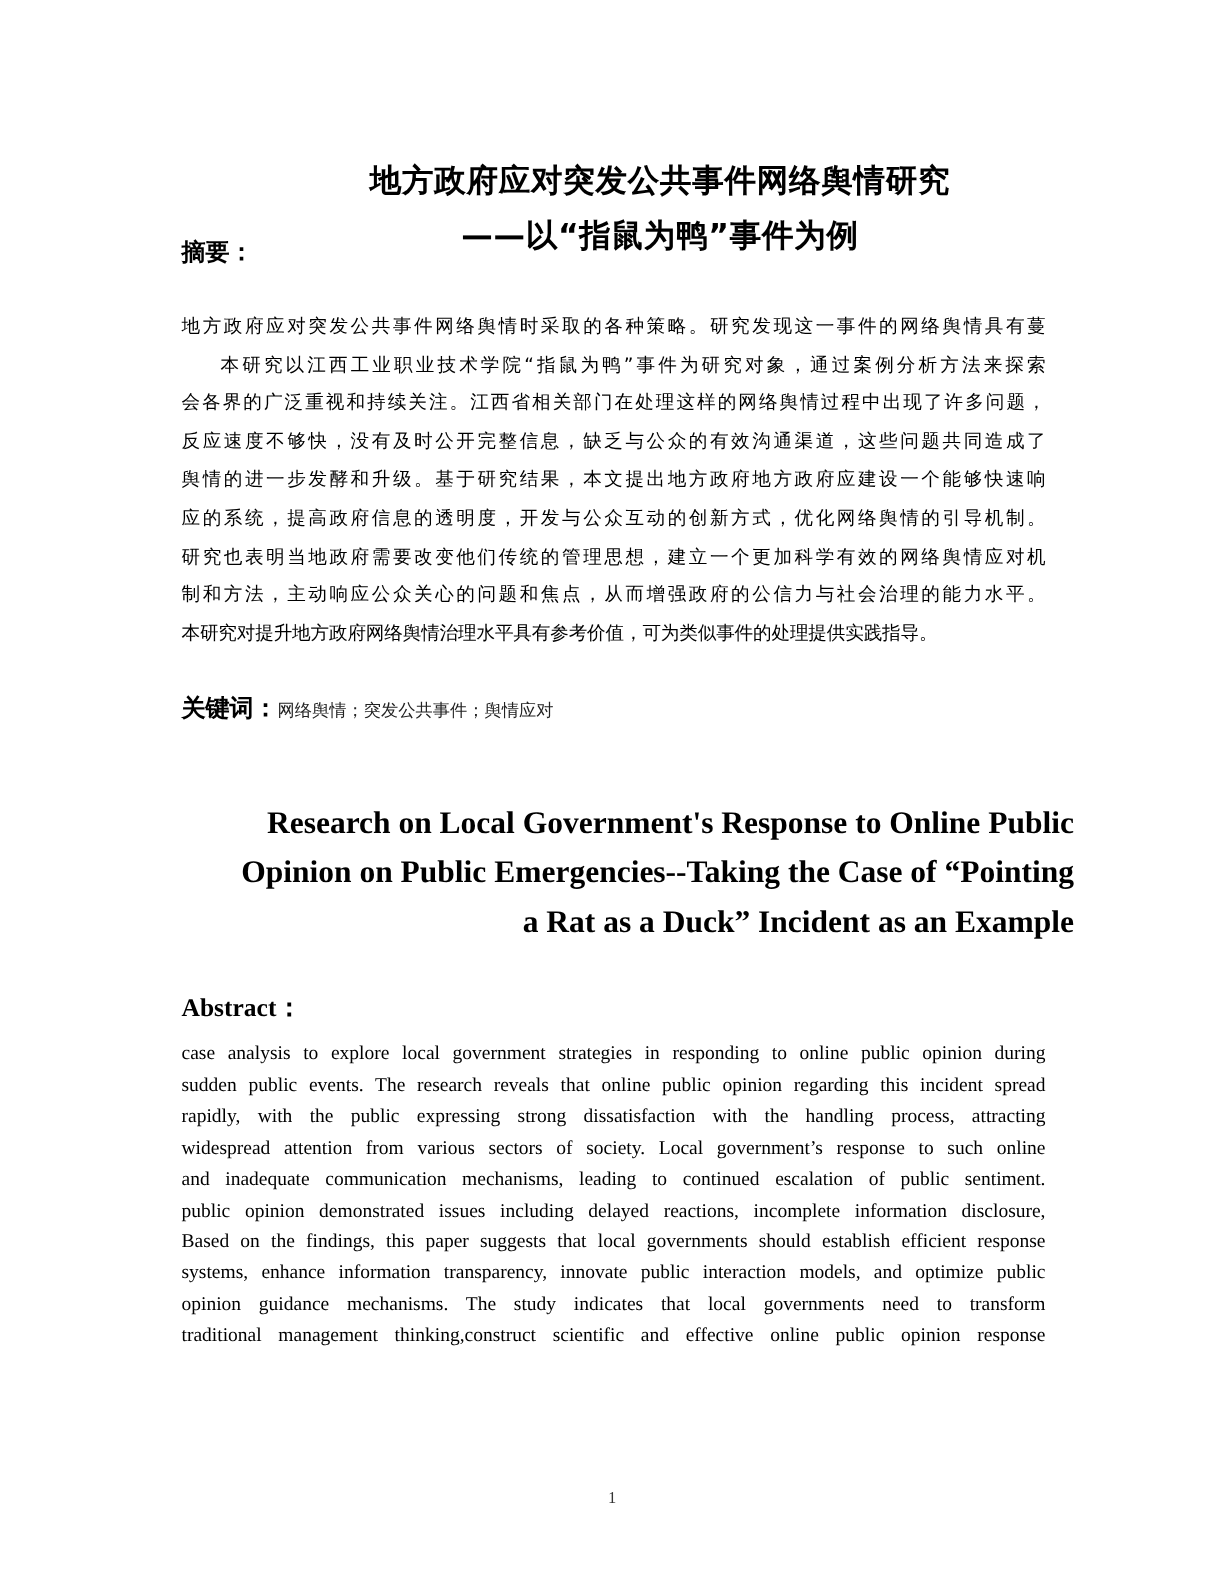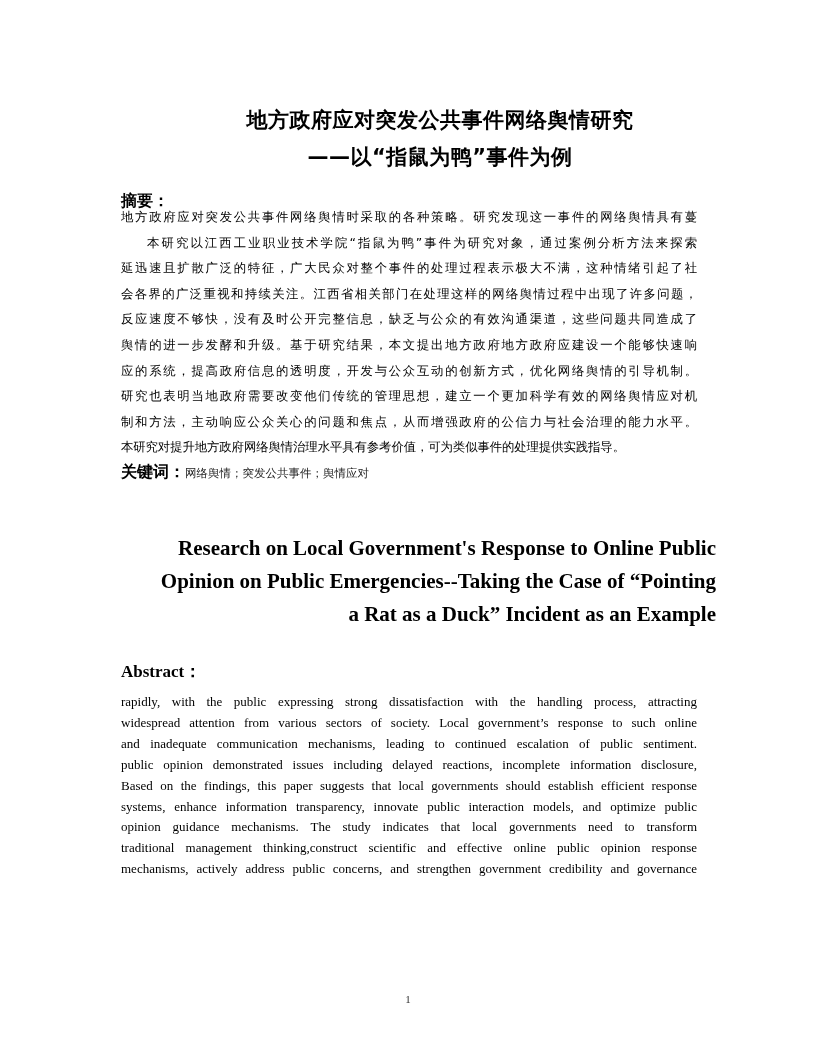--- a/index.html
+++ b/index.html
@@ -46,26 +46,25 @@
   }
 </style>
 </head>
 <body>
 
 <div class="page">
 
   <div class="cn-title l1">地方政府应对突发公共事件网络舆情研究</div>
   <div class="cn-title l2">——以“指鼠为鸭”事件为例</div>
 
-  <div class="cn-label" style="top:191px;">摘要：</div>
+  <div class="cn-label" style="top:158px;">摘要：</div>
 
   <div class="cn-body" style="top:204px;">
     <span class="line">地方政府应对突发公共事件网络舆情时采取的各种策略。研究发现这一事件的网络舆情具有蔓</span>
     <span class="line cn-indent">本研究以江西工业职业技术学院“指鼠为鸭”事件为研究对象，通过案例分析方法来探索</span>
-    <span class="line">延迅速且扩散广泛的特征，广大民众对整个事件的处理过程表示极大不满，这种情绪引起了社</span>
     <span class="line">会各界的广泛重视和持续关注。江西省相关部门在处理这样的网络舆情过程中出现了许多问题，</span>
     <span class="line">反应速度不够快，没有及时公开完整信息，缺乏与公众的有效沟通渠道，这些问题共同造成了</span>
     <span class="line">舆情的进一步发酵和升级。基于研究结果，本文提出地方政府地方政府应建设一个能够快速响</span>
     <span class="line">应的系统，提高政府信息的透明度，开发与公众互动的创新方式，优化网络舆情的引导机制。</span>
     <span class="line">研究也表明当地政府需要改变他们传统的管理思想，建立一个更加科学有效的网络舆情应对机</span>
     <span class="line">制和方法，主动响应公众关心的问题和焦点，从而增强政府的公信力与社会治理的能力水平。</span>
     <span class="line last">本研究对提升地方政府网络舆情治理水平具有参考价值，可为类似事件的处理提供实践指导。</span>
   </div>
 
   <div class="kw">
@@ -74,25 +73,26 @@
 
   <div class="en-title">
     <span class="line">Research on Local Government's Response to Online Public</span>
     <span class="line">Opinion on Public Emergencies--Taking the Case of “Pointing</span>
     <span class="line">a Rat as a Duck”  Incident as an Example</span>
   </div>
 
   <div class="en-label">Abstract：</div>
 
   <div class="en-body">
+    <span class="line">case analysis to explore local government strategies in responding to online public opinion during</span>
+    <span class="line">sudden public events. The research reveals that online public opinion regarding this incident spread</span>
     <span class="line">rapidly, with the public expressing strong dissatisfaction with the handling process, attracting</span>
     <span class="line">widespread attention from various sectors of society. Local government’s response to such online</span>
     <span class="line">and inadequate communication mechanisms, leading to continued escalation of public sentiment.</span>
     <span class="line">public opinion demonstrated issues including delayed reactions, incomplete information disclosure,</span>
     <span class="line">Based on the findings, this paper suggests that local governments should establish efficient response</span>
     <span class="line">systems, enhance information transparency, innovate public interaction models, and optimize public</span>
     <span class="line">opinion guidance mechanisms. The study indicates that local governments need to transform</span>
     <span class="line">traditional management thinking,construct scientific and effective online public opinion response</span>
-    <span class="line">mechanisms, actively address public concerns, and strengthen government credibility and governance</span>
   </div>
 
   <div class="page-num">1</div>
 </div>
 
 </body></html>

